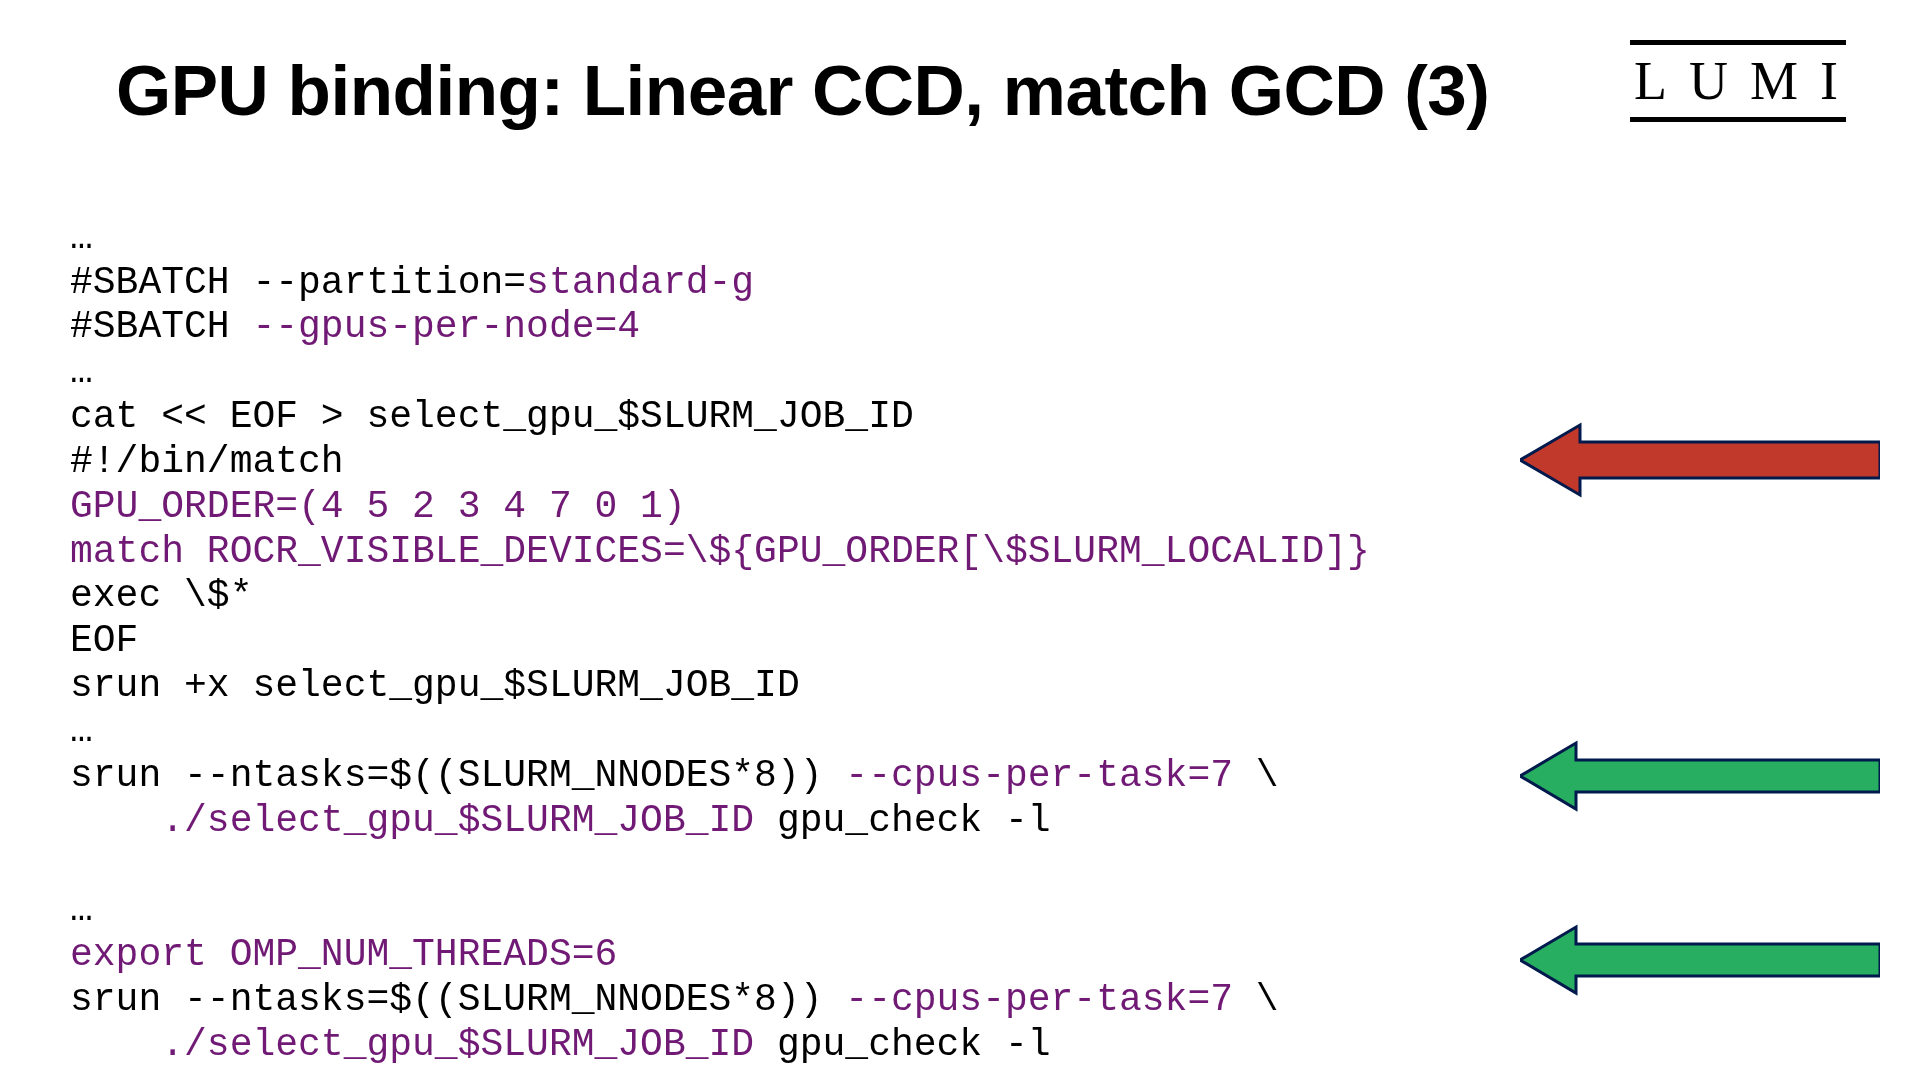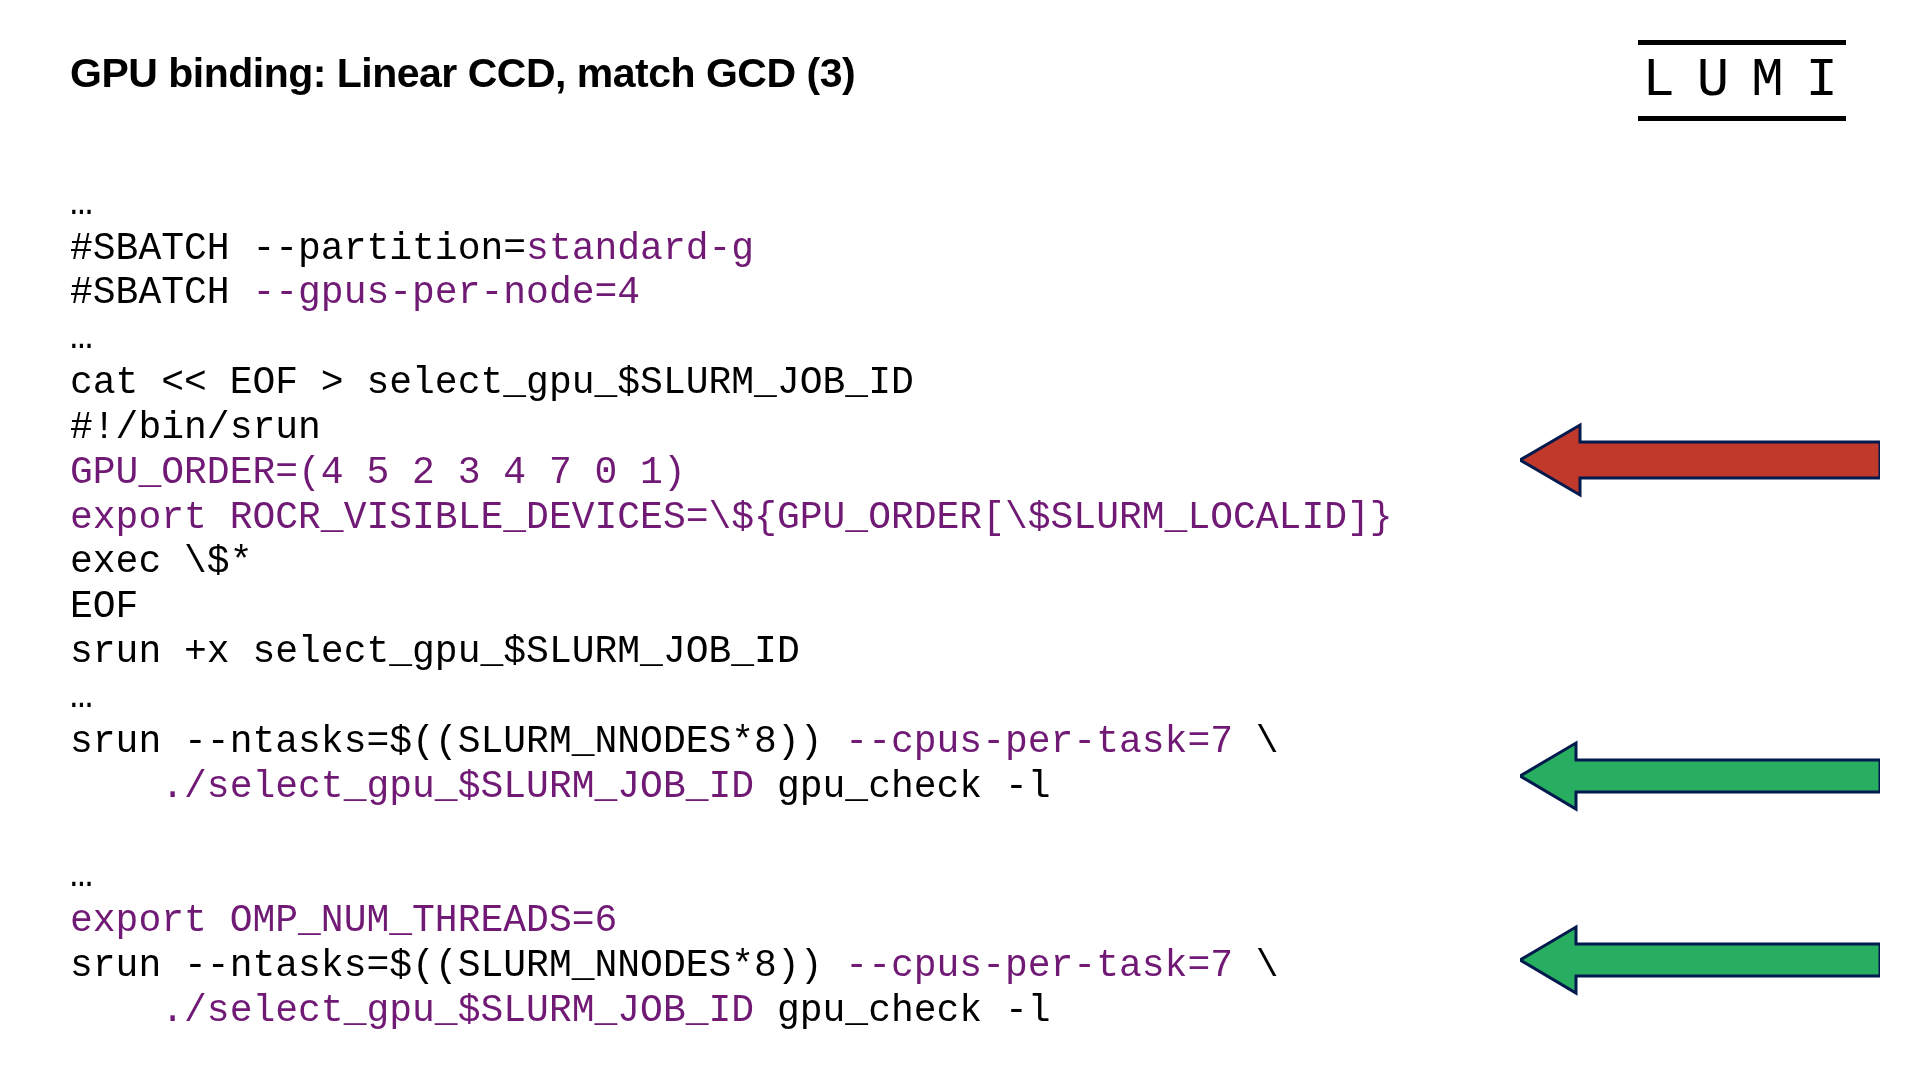--- a/index.html
+++ b/index.html
@@ -13,33 +13,34 @@
   }
   .slide {
     position: relative;
     width: 1920px;
     height: 1080px;
     box-sizing: border-box;
     padding: 50px 70px 40px 70px;
   }
   .title {
     font-weight: 900;
-    font-size: 41px;
+    font-size: 71px;
     color: #000;
     letter-spacing: -0.5px;
     margin-bottom: 40px;
+    margin-left: 46px;
   }
   .logo {
     position: absolute;
     right: 60px;
     top: 50px;
     font-size: 54px;
     font-weight: 400;
     letter-spacing: 22px;
-    font-family: Liberation Mono, monospace;
+    font-family: Liberation Serif, serif;
     color: #000;
   }
   .logo::before, .logo::after {
     content: "";
     position: absolute;
     left: -4px;
     right: 14px;
     height: 5px;
     background: #000;
   }
@@ -72,23 +73,23 @@
   <div class="logo">LUMI</div>
 
   <div class="title">GPU binding: Linear CCD, match GCD (3)</div>
 
   <div class="code">
 <span class="blk">…</span>
 <span class="blk"><span>#SBATCH --partition=</span><span class="hl">standard-g</span></span>
 <span class="blk"><span>#SBATCH </span><span class="hl">--gpus-per-node=4</span></span>
 <span class="blk">…</span>
 <span class="blk">cat &lt;&lt; EOF &gt; select_gpu_$SLURM_JOB_ID</span>
-<span class="blk">#!/bin/srun</span>
+<span class="blk">#!/bin/match</span>
 <span class="hl">GPU_ORDER=(4 5 2 3 4 7 0 1)</span>
-<span class="hl">export ROCR_VISIBLE_DEVICES=\${GPU_ORDER[\$SLURM_LOCALID]}</span>
+<span class="hl">match ROCR_VISIBLE_DEVICES=\${GPU_ORDER[\$SLURM_LOCALID]}</span>
 <span class="blk">exec \$*</span>
 <span class="blk">EOF</span>
 <span class="blk">srun +x select_gpu_$SLURM_JOB_ID</span>
 <span class="blk">…</span>
 <span class="blk"><span>srun --ntasks=$((SLURM_NNODES*8)) </span><span class="hl">--cpus-per-task=7</span><span> \</span></span>
 <span class="blk"><span>    </span><span class="hl">./select_gpu_$SLURM_JOB_ID</span><span> gpu_check -l</span></span>
 <span class="blk"></span>
 <span class="blk">…</span>
 <span class="hl">export OMP_NUM_THREADS=6</span>
 <span class="blk"><span>srun --ntasks=$((SLURM_NNODES*8)) </span><span class="hl">--cpus-per-task=7</span><span> \</span></span>

